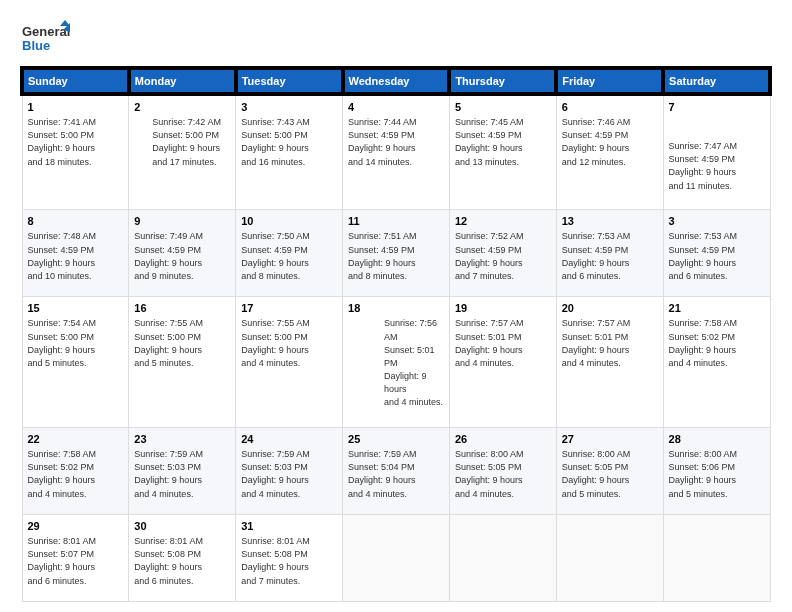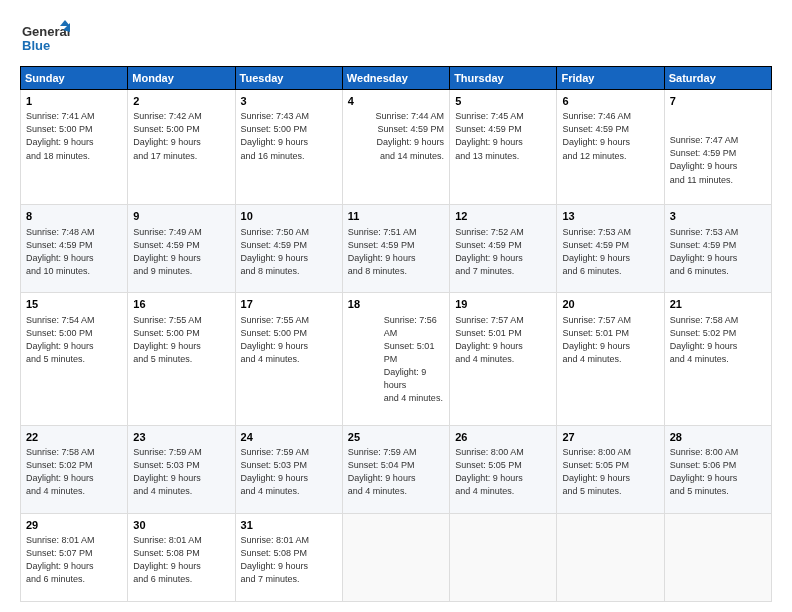--- a/index.html
+++ b/index.html
@@ -42,21 +42,21 @@
       flex: 1;
       font-size: 9.5px;
     }
     .calendar thead tr th {
       background-color: #1565c0;
       color: #fff;
       padding: 5px 4px;
       text-align: left;
       font-size: 11px;
       font-weight: bold;
-      border: 1px solid #000000;
+      border: 4px solid #000000;
       margin-top: 24px;
     }
     .calendar tbody tr td {
       vertical-align: top;
       padding: 4px 5px;
       border: 1px solid #ddd;
       width: 14.28%;
       line-height: 1.4;
       background: #fff;
     }
@@ -123,35 +123,35 @@
     <tr>
           <td>
             <span class="day-num">1</span>
             <div class="day-info" style="white-space: pre-line;">Sunrise: 7:41 AM
 Sunset: 5:00 PM
 Daylight: 9 hours
 and 18 minutes.</div>
           </td>
           <td>
             <span class="day-num">2</span>
-            <div class="day-info" style="white-space: pre-line;">Sunrise: 7:42 AM
+            <div class="day-info" style="white-space: pre-line; margin-left: 18px;">Sunrise: 7:42 AM
 Sunset: 5:00 PM
 Daylight: 9 hours
 and 17 minutes.</div>
           </td>
           <td>
             <span class="day-num">3</span>
             <div class="day-info" style="white-space: pre-line;">Sunrise: 7:43 AM
 Sunset: 5:00 PM
 Daylight: 9 hours
 and 16 minutes.</div>
           </td>
           <td>
             <span class="day-num">4</span>
-            <div class="day-info" style="white-space: pre-line; text-align: right;">Sunrise: 7:44 AM
+            <div class="day-info" style="white-space: pre-line;">Sunrise: 7:44 AM
 Sunset: 4:59 PM
 Daylight: 9 hours
 and 14 minutes.</div>
           </td>
           <td>
             <span class="day-num">5</span>
             <div class="day-info" style="white-space: pre-line;">Sunrise: 7:45 AM
 Sunset: 4:59 PM
 Daylight: 9 hours
 and 13 minutes.</div>

